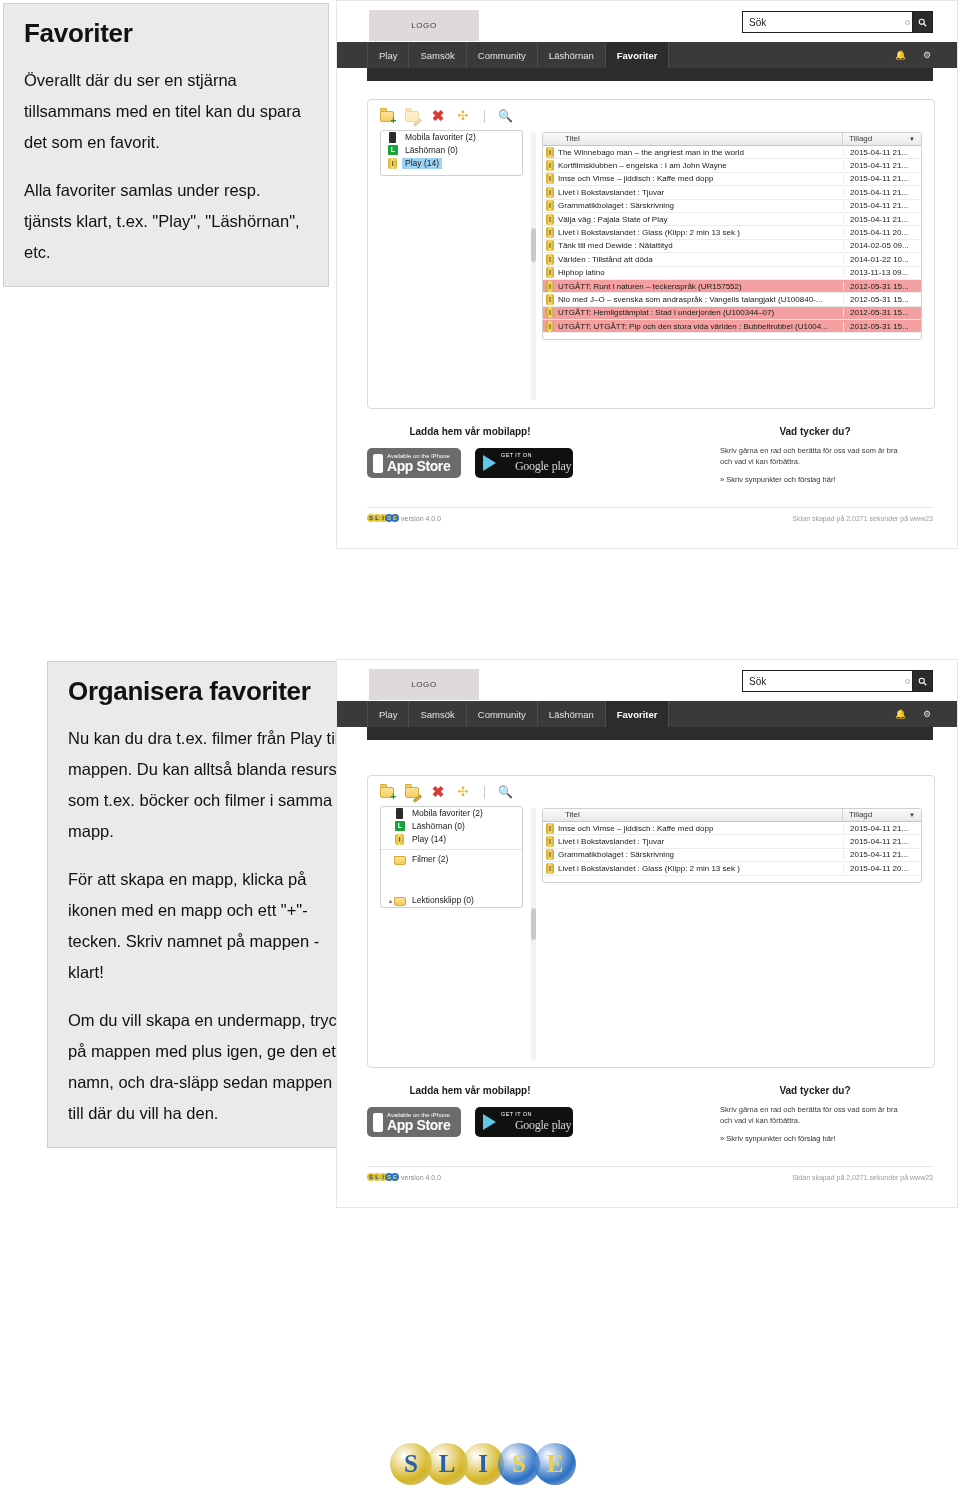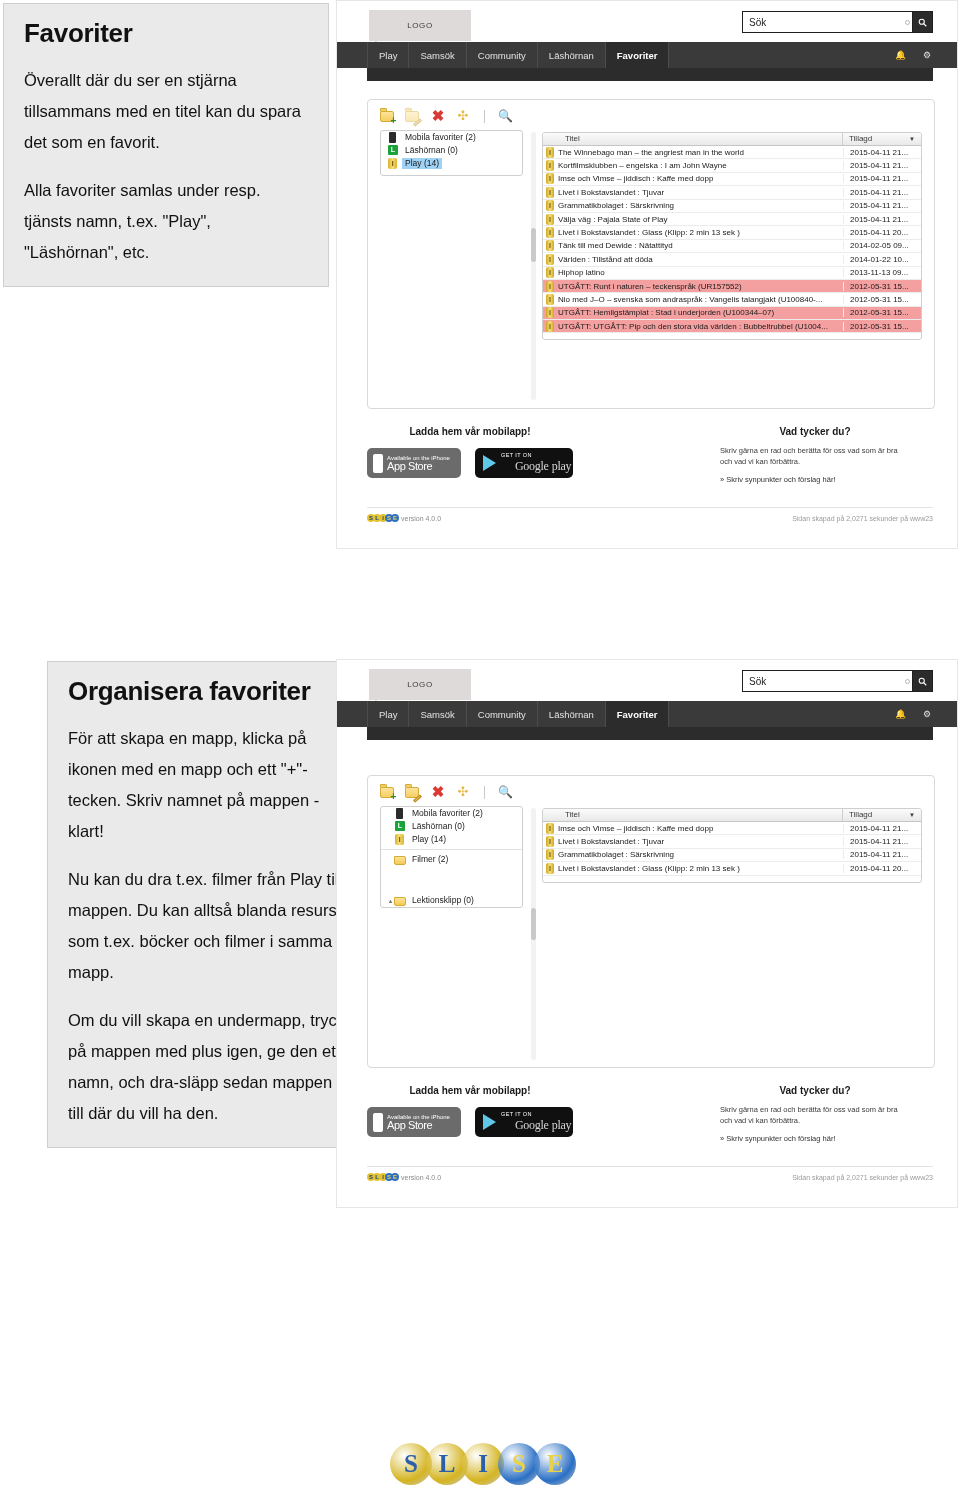--- a/index.html
+++ b/index.html
@@ -39,21 +39,21 @@
   .shot {
     position: absolute;
     background: #ffffff;
     border: 1px solid #e6e6e6;
     overflow: hidden;
   }
   .shot-inner { position: relative; width: 100%; height: 100%; background:#fff; }
 
   .logo-box {
     position: absolute; left: 32px; top: 9px;
-    width: 102px; height: 31px;
+    width: 110px; height: 31px;
     background: #dedad9;
     display: flex; align-items: center; justify-content: center;
     font-size: 8px; color: #3a3a3a; letter-spacing: .6px; text-align: center;
   }
   .logo-tail {
     position:absolute; left:38px; top:38px; width:2px; height:6px; background:#dedad9;
   }
 
   .search-wrap {
     position: absolute; right: 24px; top: 10px;
@@ -190,21 +190,21 @@
   .ftr-p { font-size:7.5px; color:#3a3a3a; line-height:11px; }
   .ftr-link { font-size:7.5px; color:#333; line-height:12px; }
 
   .badge-app {
     width: 94px; height: 30px; background:#6b6b6b; border-radius:5px;
     display:flex; align-items:center; padding-left:6px; gap:4px; cursor:pointer;
   }
   .badge-app .ph { width:10px; height:19px; background:#fff; border-radius:2px; }
   .badge-app .txt { color:#fff; line-height:1; }
   .badge-app .t1 { font-size:6px; }
-  .badge-app .t2 { font-size:11px; font-weight:normal; letter-spacing:-.4px; }
+  .badge-app .t2 { font-size:14px; font-weight:bold; letter-spacing:-.4px; }
   .badge-goog {
     width: 98px; height: 30px; background:#101010; border-radius:5px;
     display:flex; align-items:center; padding-left:8px; gap:5px; cursor:pointer;
   }
   .badge-goog .tri {
     width:0;height:0;border-left:13px solid #5fc8e8;
     border-top:8px solid transparent;border-bottom:8px solid transparent;
   }
   .badge-goog .t1 { font-size:5.5px; color:#fff; letter-spacing:.4px; }
   .badge-goog .t2 { font-size:14px; color:#fff; font-family:"Liberation Serif", serif; letter-spacing:-.3px;margin-left:14px; }
@@ -230,21 +230,21 @@
   }
 </style>
 </head>
 <body>
 
 <div class="page">
 
   <div class="text-panel" style="top:3px;">
     <div class="panel-title">Favoriter</div>
     <div class="panel-para">Överallt där du ser en stjärna tillsammans med en titel kan du spara det som en favorit.</div>
-    <div class="panel-para">Alla favoriter samlas under resp. tjänsts namn, t.ex. "Play", "Läshörnan", etc.</div>
+    <div class="panel-para">Alla favoriter samlas under resp. tjänsts klart, t.ex. "Play", "Läshörnan", etc.</div>
   </div>
 
   <div class="shot" style="left:336px; top:0px; width:622px; height:549px;">
     <div class="shot-inner">
 
       <div class="logo-box">LOGO</div>
       <div class="logo-tail"></div>
 
       <div class="search-wrap">
         <input class="search-input" readonly="" value="Sök" style="">
@@ -464,22 +464,22 @@
             <i style="background:#2f6fc0;color:#e3d36a">E</i>
         </span>
         <span class="ver-txt">version 4.0.0</span>
       </div>
       <div class="srv-txt" style="position:absolute;right:24px;top:514px;">Sidan skapad på 2,0271 sekunder på www23</div>
     </div>
   </div>
 
   <div class="text-panel" style="top:661px;margin-left:44px;">
     <div class="panel-title">Organisera favoriter</div>
+    <div class="panel-para">Nu kan du dra t.ex. filmer från Play till mappen. Du kan alltså blanda resurser som t.ex. böcker och filmer i samma mapp.</div>
     <div class="panel-para">För att skapa en mapp, klicka på ikonen med en mapp och ett "+"-tecken. Skriv namnet på mappen - klart!</div>
-    <div class="panel-para">Nu kan du dra t.ex. filmer från Play till mappen. Du kan alltså blanda resurser som t.ex. böcker och filmer i samma mapp.</div>
     <div class="panel-para">Om du vill skapa en undermapp, tryck på mappen med plus igen, ge den ett namn, och dra-släpp sedan mappen till där du vill ha den.</div>
   </div>
 
   <div class="shot" style="left:336px; top:659px; width:622px; height:549px;">
     <div class="shot-inner">
 
       <div class="logo-box">LOGO</div>
       <div class="logo-tail"></div>
 
       <div class="search-wrap">

